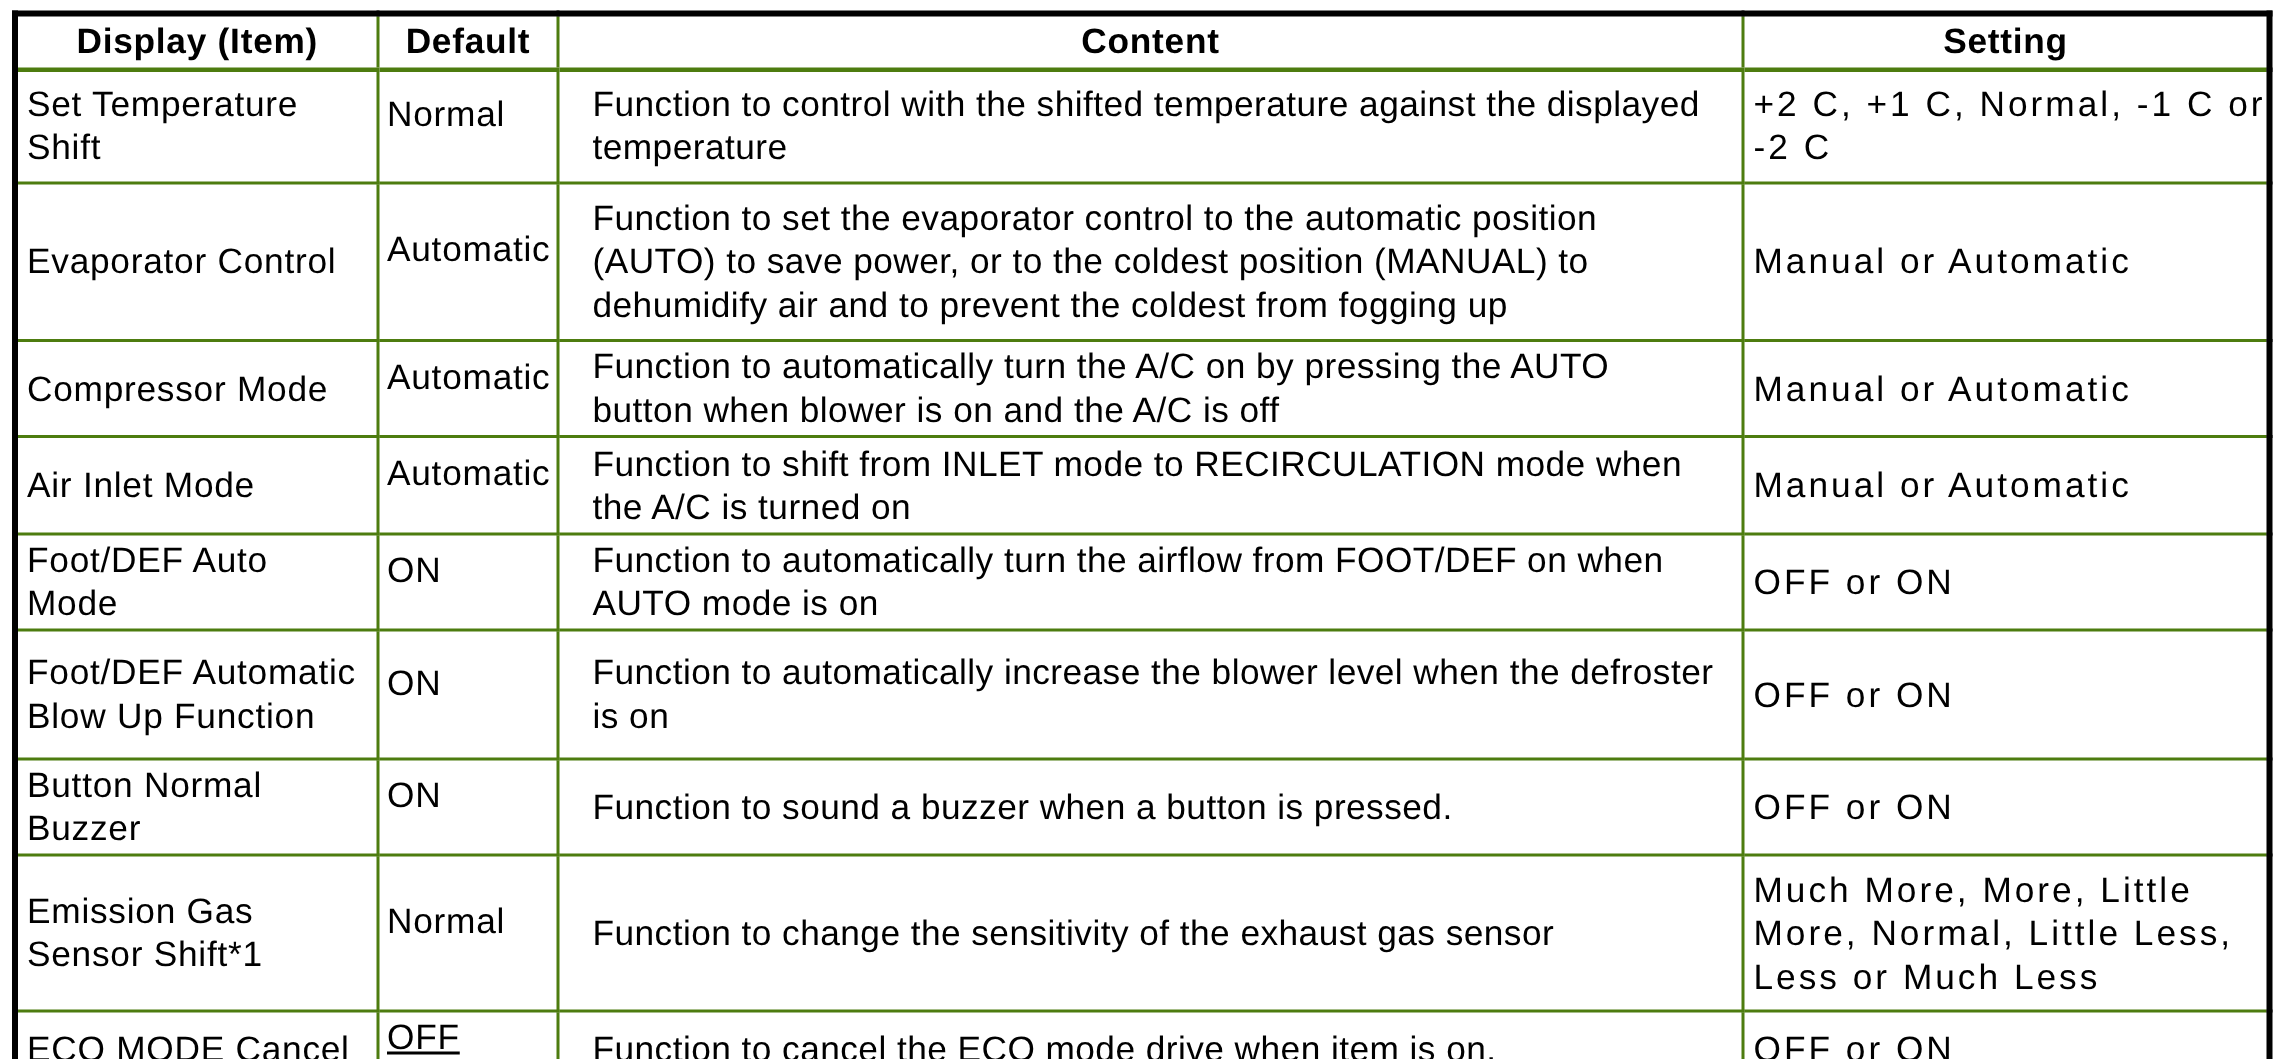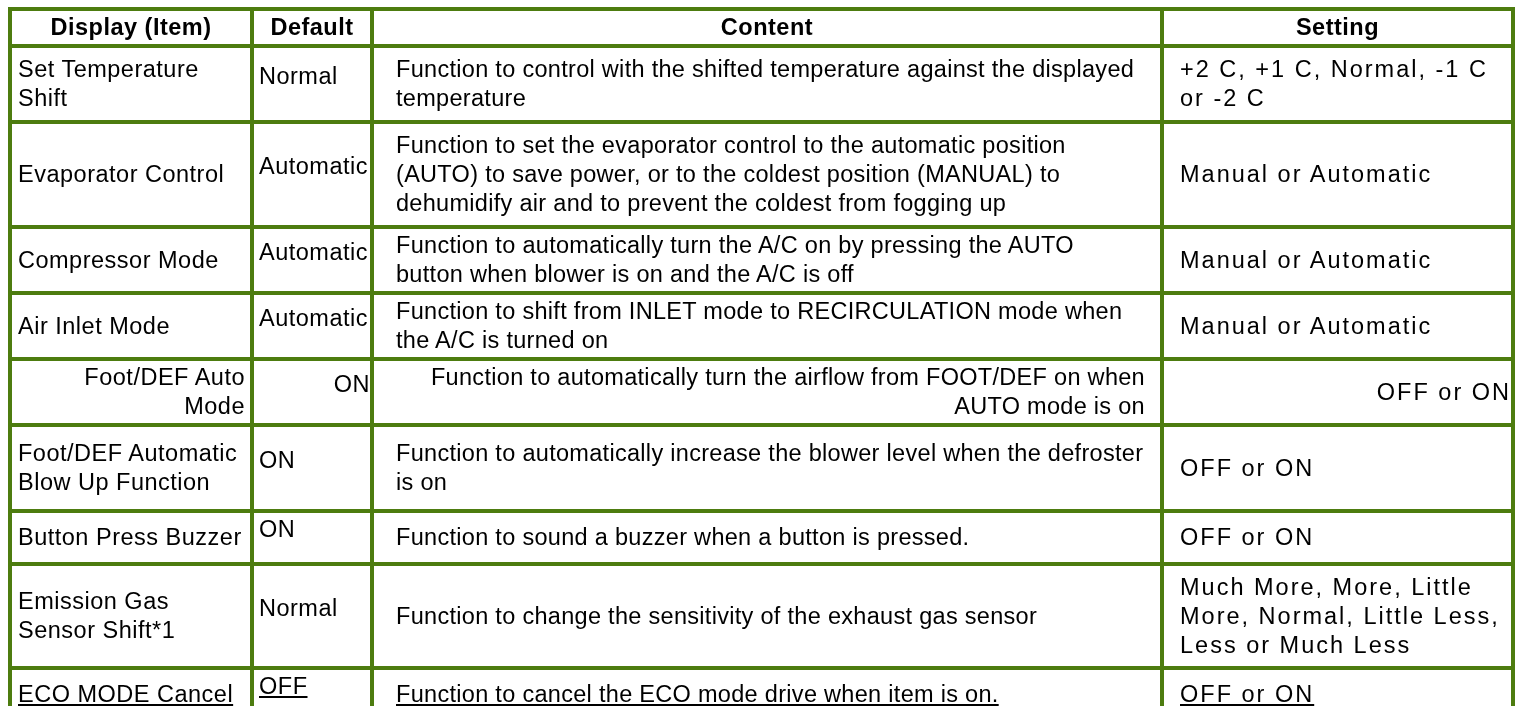--- a/index.html
+++ b/index.html
@@ -15,42 +15,42 @@
     table-layout: fixed;
     margin: 7px 0 0 8px;
     font-family: "Liberation Sans", "DejaVu Sans", sans-serif;
     font-size: 23.5px;
     line-height: 29px;
     color: #000000;
     border: 4px solid #000000;
   }
   table.settings th,
   table.settings td {
-    border: 4px solid #4d7c0f;
+    border: 2px solid #4d7c0f;
     vertical-align: middle;
     overflow: hidden;
     word-spacing: normal;
   }
   table.settings th {
     font-weight: bold;
     text-align: center;
     border-bottom-width: 3px;
     letter-spacing: 0.5px;
     padding: 0;
   }
   td.c1 { padding: 2px 5px 2px 6px;  letter-spacing: 0.5px; }
   td.c2 { padding: 2px 0 18px 5px;  letter-spacing: 0.5px; }
   td.c3 { padding: 2px 15px 2px 22px; letter-spacing: 0.3px; }
-  td.c4 { padding: 2px 0 2px 16px;  letter-spacing: 2px;   }
+  td.c4 { padding: 2px 0 2px 6px;  letter-spacing: 2px;   }
   tr.hdr { height: 37px; }
   tr.r1 { height: 76px; margin-top: 26px; }
   tr.r2 { height: 105px; }
   tr.r3 { height: 48px; }
   tr.r4 { height: 65px; }
-  tr.r5 { height: 56px; text-align: right; }
+  tr.r5 { height: 56px; }
   tr.r6 { height: 86px; }
   tr.r7 { height: 43px; }
   tr.r8 { height: 104px; }
   tr.r9 { height: 42px; text-decoration: underline; }
 </style>
 </head>
 <body>
 
 <table class="settings">
   <colgroup>
@@ -98,21 +98,21 @@
       <td class="c3">Function to automatically turn the airflow from FOOT/DEF on when AUTO mode is on</td>
       <td class="c4">OFF or ON</td>
     </tr>
     <tr class="r6">
       <td class="c1">Foot/DEF Automatic Blow Up Function</td>
       <td class="c2">ON</td>
       <td class="c3">Function to automatically increase the blower level when the defroster is on</td>
       <td class="c4">OFF or ON</td>
     </tr>
     <tr class="r7">
-      <td class="c1">Button Press Buzzer</td>
+      <td class="c1">Button Normal Buzzer</td>
       <td class="c2">ON</td>
       <td class="c3">Function to sound a buzzer when a button is pressed.</td>
       <td class="c4">OFF or ON</td>
     </tr>
     <tr class="r8">
       <td class="c1">Emission Gas Sensor Shift*1</td>
       <td class="c2">Normal</td>
       <td class="c3">Function to change the sensitivity of the exhaust gas sensor</td>
       <td class="c4">Much More, More, Little More, Normal, Little Less, Less or Much Less</td>
     </tr>

